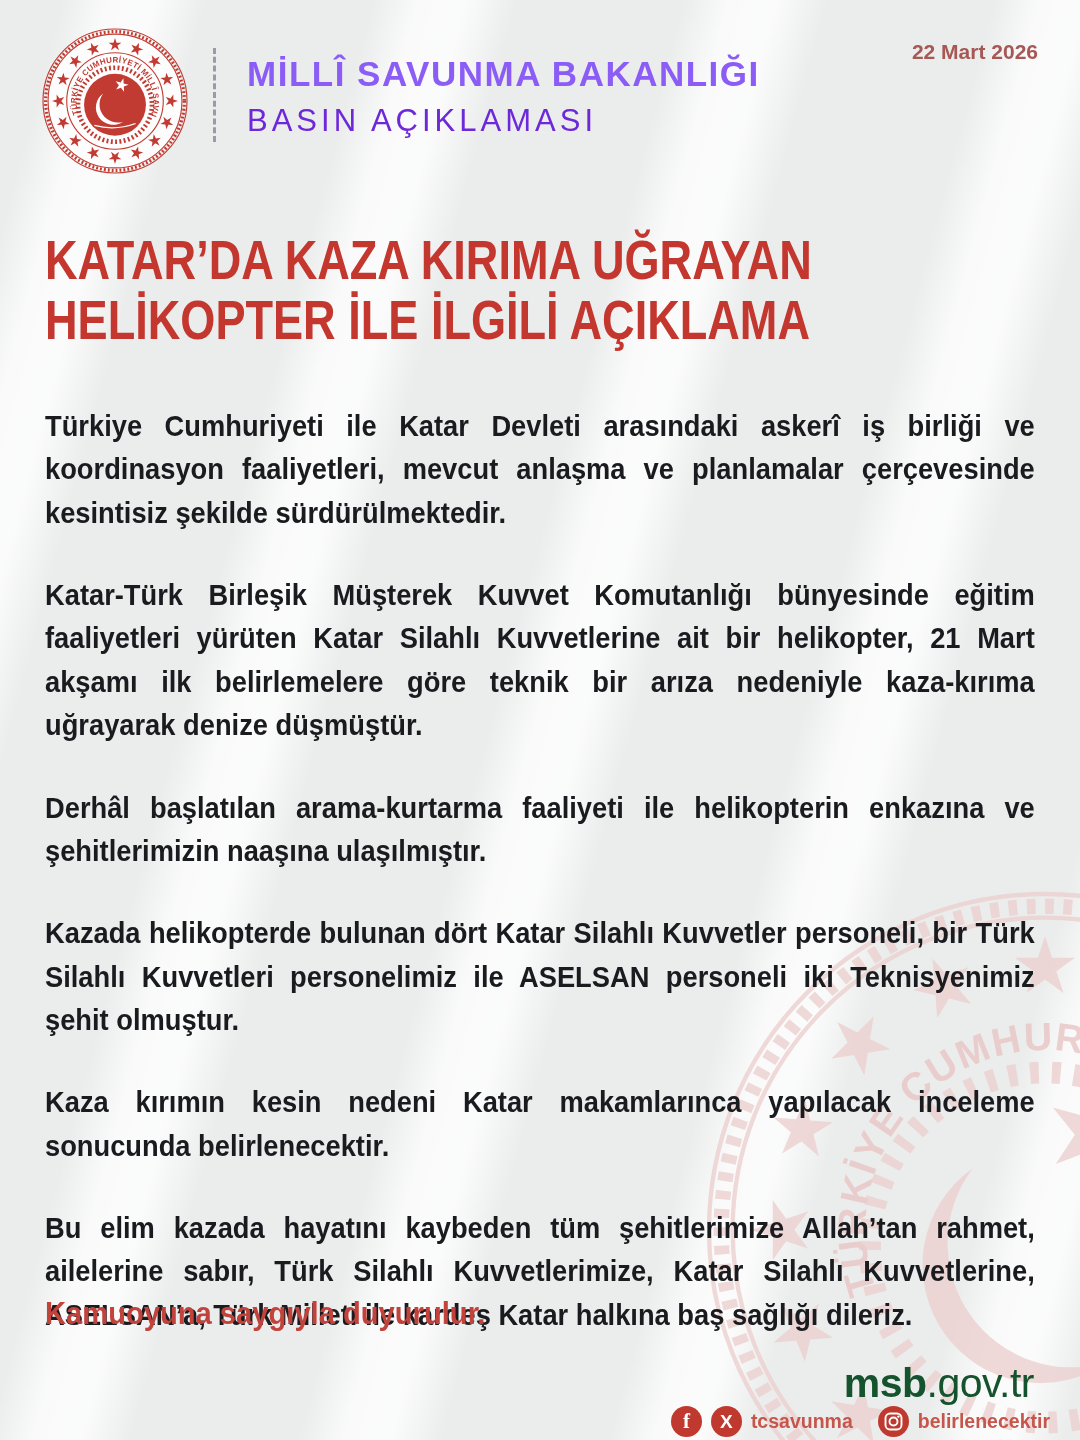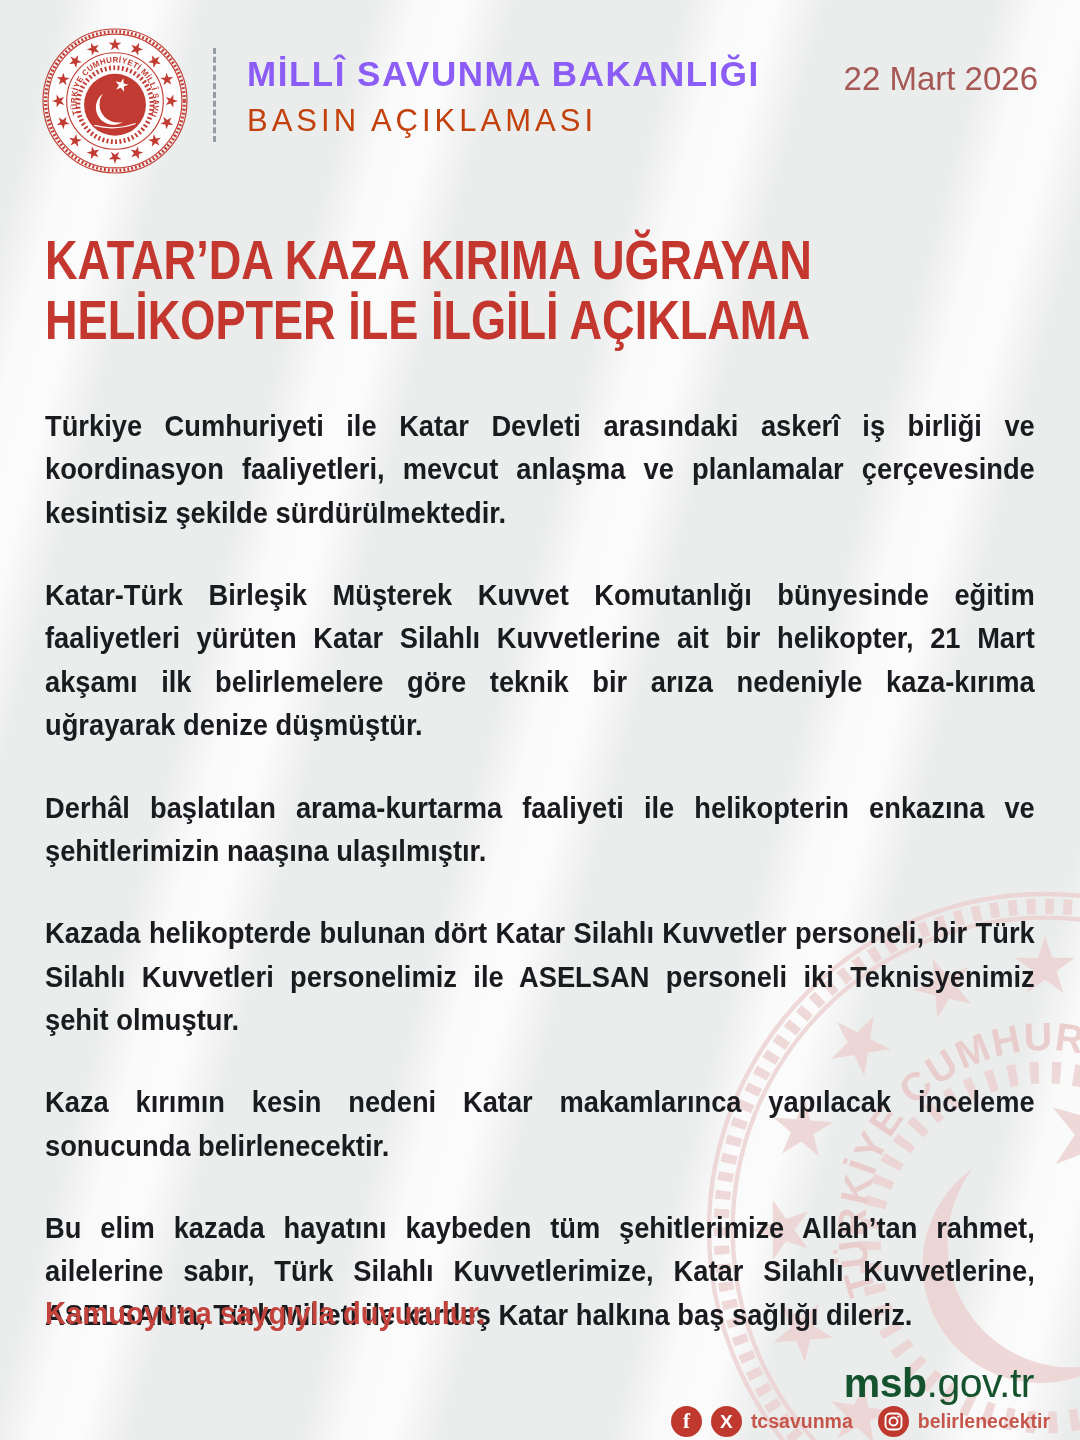--- a/index.html
+++ b/index.html
@@ -19,22 +19,22 @@
   .watermark { position:absolute; left:695px; top:880px; width:700px; height:700px; opacity:.8; }
 
   .logo { position:absolute; left:40px; top:26px; width:150px; height:150px; }
 
   .hdr-divider {
     position:absolute; left:213px; top:48px; height:94px; width:0;
     border-left:3px dashed #979da4;
   }
   .hdr-text { position:absolute; left:247px; top:54px; }
   .hdr-line1 { font-size:35px; font-weight:700; letter-spacing:1.5px; color:#8b5cf6; }
-  .hdr-line2 { margin-top:9px; font-size:31px; font-weight:400; letter-spacing:4px; color:#c2410c; }
-  .hdr-date  { position:absolute; right:42px; top:60px; font-size:33px; font-weight:400; color:#a65855; }
+  .hdr-line2 { margin-top:9px; font-size:31px; font-weight:400; letter-spacing:4px; color:#6d28d9; }
+  .hdr-date  { position:absolute; right:42px; top:40px; font-size:21px; font-weight:700; color:#a65855; }
 
   .title {
     position:absolute; left:45px; top:230px;
     color:#c4372f; font-weight:700; font-size:55px; line-height:60px;
     letter-spacing:0px; transform:scaleX(.82); transform-origin:left top;
     white-space:nowrap;
   }
   .body {
     position:absolute; left:45px; top:404px; width:1070px;
     transform:scaleX(.925); transform-origin:left top;

